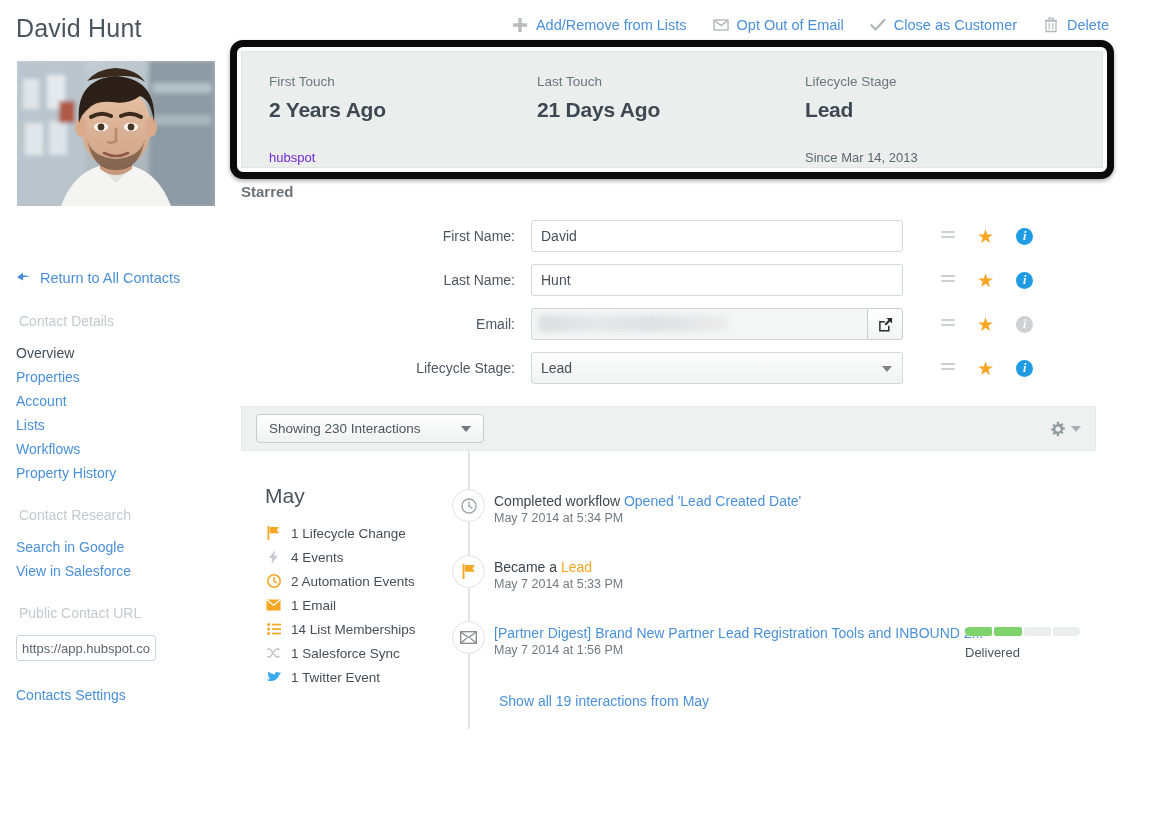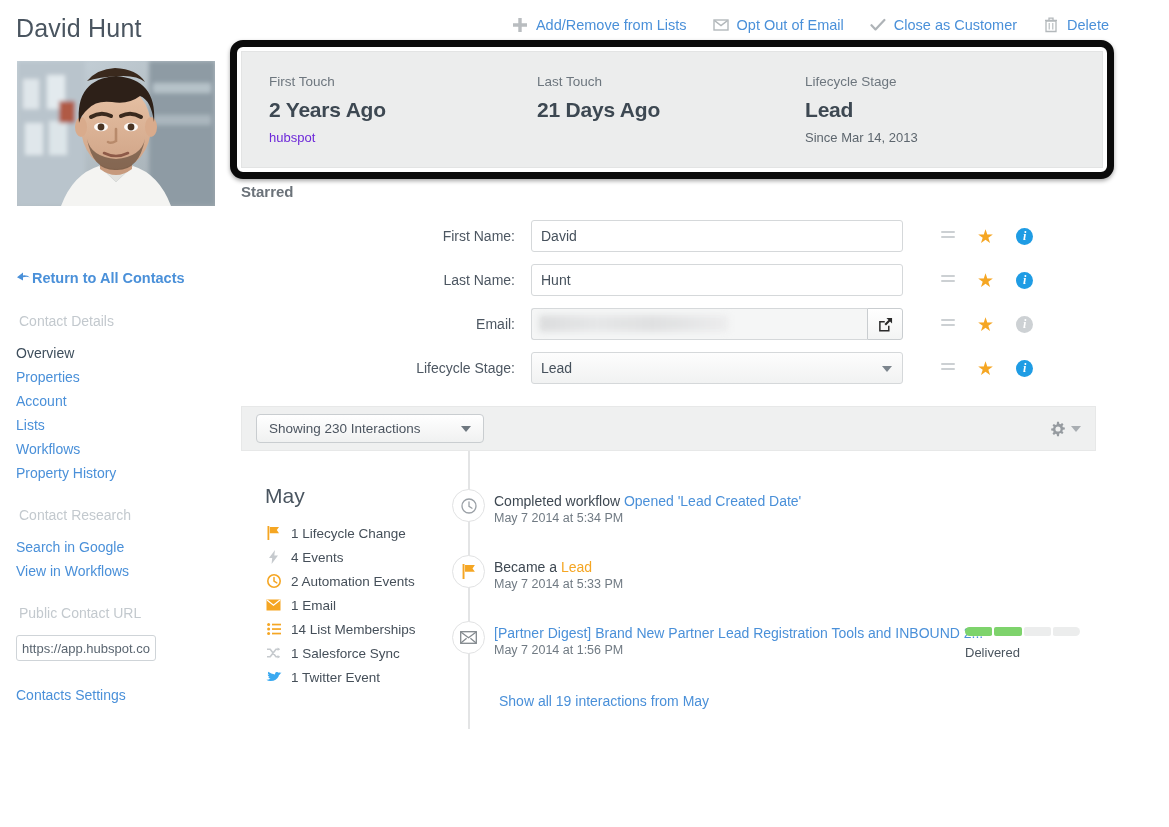--- a/index.html
+++ b/index.html
@@ -34,22 +34,22 @@
   .avatar {
     position: absolute; left: 17px; top: 61px;
     width: 198px; height: 145px;
     overflow: hidden; background: #9aa7b0;
   }
   .avatar svg { display: block; width: 198px; height: 145px; }
 
   
   .sidebar { position: absolute; left: 16px; top: 270px; width: 210px; font-size: 14px; }
   .return-link {
-    display: flex; align-items: center; gap: 1px;
-    color: #4a90d9; font-weight: bold; font-size: 14.5px;
+    display: flex; align-items: center; gap: 9px;
+    color: #4a90d9; font-weight: normal; font-size: 14.5px;
     cursor: pointer; margin-bottom: 27px;
   }
   .side-head {
     color: #c3c9ce; font-size: 14px; margin: 0 0 12px 3px;
   }
   .side-link {
     color: #4a90d9; font-size: 14px; line-height: 24px; cursor: pointer;
   }
   .side-link.current { color: #3e4e5c; }
   .side-gap { height: 22px; }
@@ -72,21 +72,21 @@
     box-shadow: 0 2px 4px rgba(0,0,0,.35);
   }
   .summary {
     width: 100%; height: 100%;
     background: #eceded;
     border: 1px solid #e3e4e4;
     display: flex; padding: 22px 16px 0 27px;
   }
   .sum-col { width: 268px; }
   .sum-label { font-size: 13.5px; color: #6d767e; margin-bottom: 9px; }
-  .sum-value { font-size: 21px; font-weight: bold; color: #3d4852; margin-bottom: 8px; letter-spacing: -.2px; }
+  .sum-value { font-size: 21px; font-weight: bold; color: #3d4852; margin-bottom: 28px; letter-spacing: -.2px; }
   .sum-sub { font-size: 13px; color: #6d28d9; cursor: pointer; }
   .sum-sub.plain { color: #5d666e; cursor: default; }
 
   
   .starred-head {
     position: absolute; left: 241px; top: 183px;
     font-size: 15px; font-weight: bold; color: #6b7279;
   }
   .form { position: absolute; left: 241px; top: 214px; width: 860px; }
   .frow { display: flex; align-items: center; height: 44px; margin-bottom: 0px; }
@@ -324,21 +324,21 @@
     <div class="side-link">Properties</div>
     <div class="side-link">Account</div>
     <div class="side-link">Lists</div>
     <div class="side-link">Workflows</div>
     <div class="side-link">Property History</div>
 
     <div class="side-gap"></div>
 
     <div class="side-head">Contact Research</div>
     <div class="side-link">Search in Google</div>
-    <div class="side-link">View in Workflows</div>
+    <div class="side-link">View in Salesforce</div>
 
     <div class="side-gap"></div>
 
     <div class="side-head">Public Contact URL</div>
     <input class="url-input" readonly="" value="https://app.hubspot.co" style="">
 
     <div class="side-gap"></div>
     <div class="side-link">Contacts Settings</div>
   </div>
 

